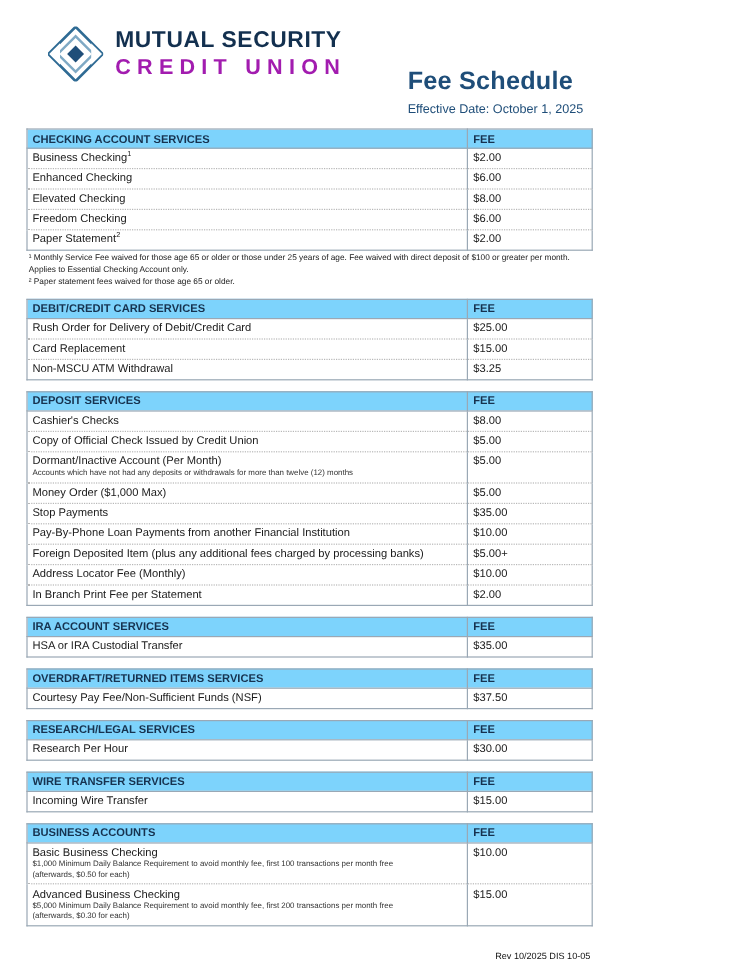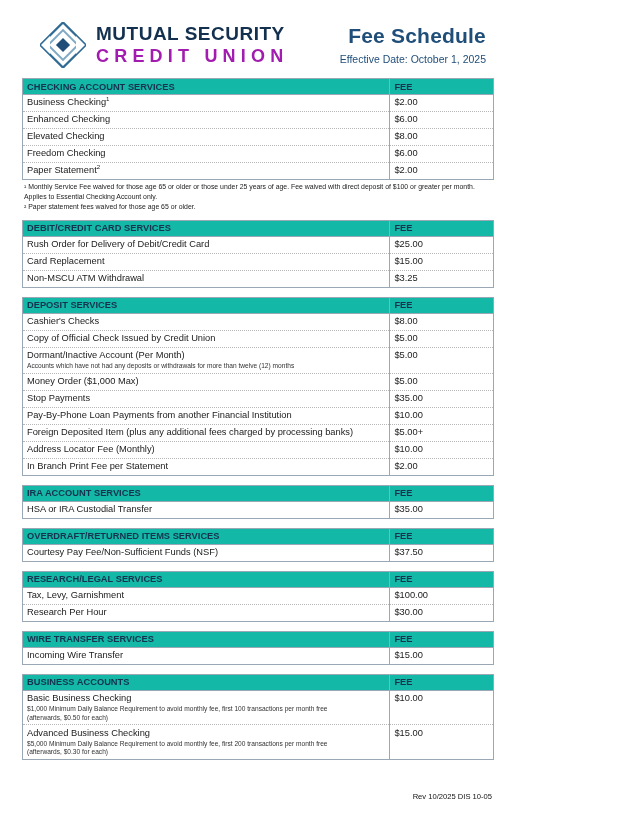--- a/index.html
+++ b/index.html
@@ -51,22 +51,22 @@
     color: #13304f;
   }
   .brand-line2 {
     font-size: 18px;
     font-weight: bold;
     letter-spacing: 5.2px;
     color: #a21caf;
     margin-top: 3px;
   }
   .title-block {
-    text-align: right;
     padding-top: 2px;
+    margin-top: 32px;
   }
   .doc-title {
     font-size: 21px;
     font-weight: bold;
     color: #1f4e79;
     letter-spacing: 0.2px;
   }
   .doc-sub {
     font-size: 10.5px;
     font-weight: normal;
@@ -79,21 +79,21 @@
     width: 100%;
     border-collapse: collapse;
     table-layout: fixed;
     font-size: 9.3px;
     margin: 0;
   }
   .tbl col.c1 { width: 78%; }
   .tbl col.c2 { width: 22%; }
 
   .tbl th {
-    background: #14b8a6;
+    background: #7dd3fc;
     color: #16324f;
     font-weight: bold;
     text-align: left;
     font-size: 9.3px;
     padding: 2.5px 4px;
     border: 1px solid #9aa8b5;
     border-bottom: 1px solid #9aa8b5;
   }
   .tbl td {
     padding: 2.2px 4px;
@@ -343,24 +343,20 @@
             <col class="c2">
           </colgroup>
           <thead>
             <tr>
               <th>RESEARCH/LEGAL SERVICES</th>
               <th>FEE</th>
             </tr>
           </thead>
           <tbody>
             <tr>
-              <td><span>Tax, Levy, Garnishment</span></td>
-              <td class="fee">$100.00</td>
-            </tr>
-            <tr>
               <td><span>Research Per Hour</span></td>
               <td class="fee">$30.00</td>
             </tr>
           </tbody>
         </table>
       </div>
       <div class="sect">
         <table class="tbl">
           <colgroup>
             <col class="c1">

